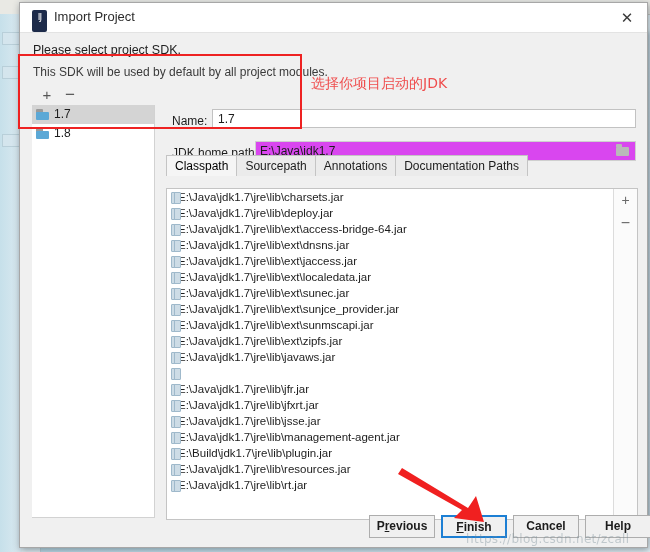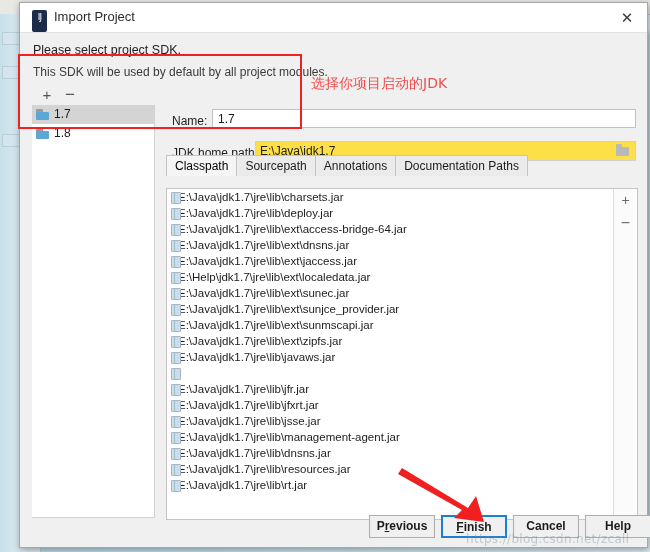--- a/index.html
+++ b/index.html
@@ -204,21 +204,21 @@
     border: 1px solid #c2c2c2;
     font: 12px "Liberation Sans", sans-serif;
     color: #1c1c1c;
     padding: 0 5px;
     box-sizing: border-box;
   }
   #jdk-path-field {
     position: absolute;
     left: 235px; top: 108px;
     width: 381px; height: 20px;
-    background: #fde047;
+    background: #d946ef;
     border: 1px solid #cfcfcf;
     box-sizing: border-box;
   }
   #jdk-path-value {
     position: absolute;
     left: 4px; top: 2px;
     font-size: 12px; color: #1c1c1c;
   }
   #jdk-path-browse {
     position: absolute;
@@ -479,21 +479,21 @@
         <div class="cp-item">
           <span class="jaricon"></span>
           <span>E:\Java\jdk1.7\jre\lib\ext\dnsns.jar</span>
         </div>
         <div class="cp-item">
           <span class="jaricon"></span>
           <span>E:\Java\jdk1.7\jre\lib\ext\jaccess.jar</span>
         </div>
         <div class="cp-item">
           <span class="jaricon"></span>
-          <span>E:\Help\jdk1.7\jre\lib\ext\localedata.jar</span>
+          <span>E:\Java\jdk1.7\jre\lib\ext\localedata.jar</span>
         </div>
         <div class="cp-item">
           <span class="jaricon"></span>
           <span>E:\Java\jdk1.7\jre\lib\ext\sunec.jar</span>
         </div>
         <div class="cp-item">
           <span class="jaricon"></span>
           <span>E:\Java\jdk1.7\jre\lib\ext\sunjce_provider.jar</span>
         </div>
         <div class="cp-item">
@@ -522,21 +522,21 @@
         <div class="cp-item">
           <span class="jaricon"></span>
           <span>E:\Java\jdk1.7\jre\lib\jsse.jar</span>
         </div>
         <div class="cp-item">
           <span class="jaricon"></span>
           <span>E:\Java\jdk1.7\jre\lib\management-agent.jar</span>
         </div>
         <div class="cp-item">
           <span class="jaricon"></span>
-          <span>E:\Java\jdk1.7\jre\lib\dnsns.jar</span>
+          <span>E:\Build\jdk1.7\jre\lib\plugin.jar</span>
         </div>
         <div class="cp-item">
           <span class="jaricon"></span>
           <span>E:\Java\jdk1.7\jre\lib\resources.jar</span>
         </div>
         <div class="cp-item">
           <span class="jaricon"></span>
           <span>E:\Java\jdk1.7\jre\lib\rt.jar</span>
         </div>
       </div>

